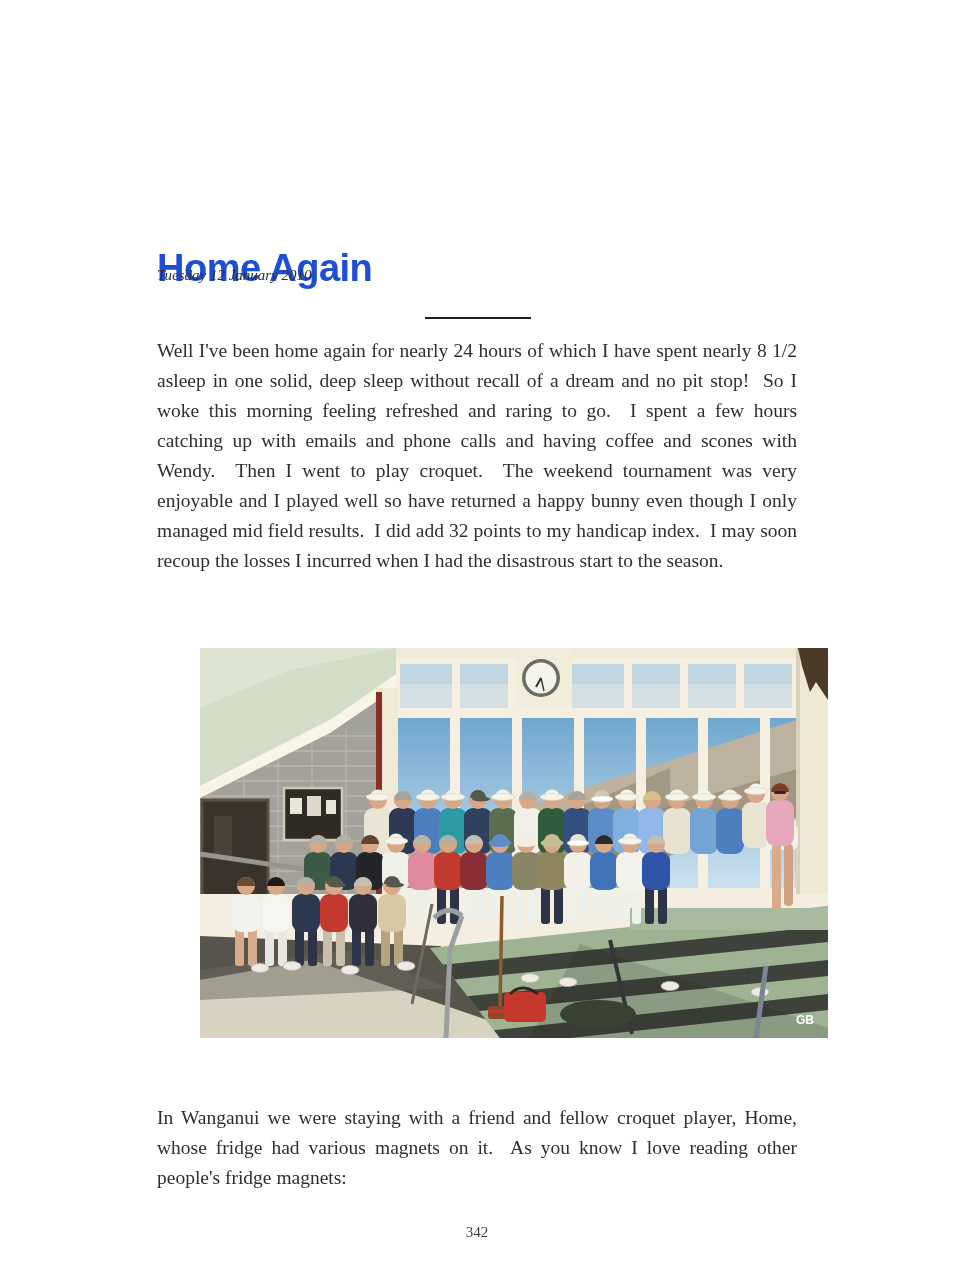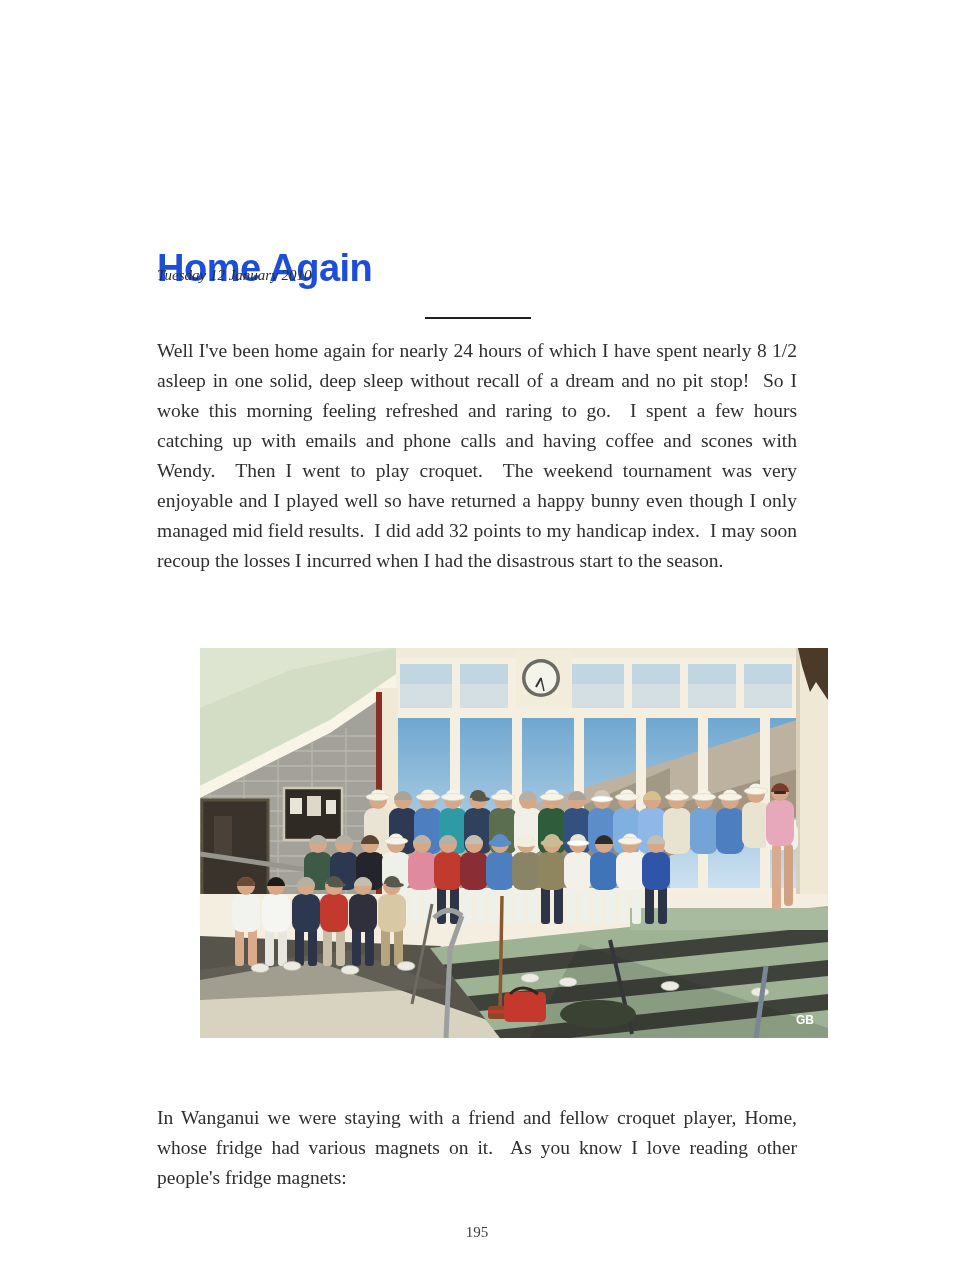--- a/index.html
+++ b/index.html
@@ -463,14 +463,14 @@
         <path d="M310,346 q12,-12 28,0" fill="none" stroke="#35251f" stroke-width="3"></path>
         <ellipse cx="398" cy="366" rx="38" ry="14" fill="#3a4234"></ellipse>
       </g>
 
       <text x="614" y="376" text-anchor="end" font-family="Liberation Sans, sans-serif" font-size="12" font-weight="bold" fill="#ffffff">GB</text>
     </svg>
   </div>
 
   <p class="bodytext" id="closing-para">In Wanganui we were staying with a friend and fellow croquet player, Home, whose fridge had various magnets on it.  As you know I love reading other people's fridge magnets:</p>
 
-  <div class="page-number">195</div>
+  <div class="page-number">342</div>
 </div>
 
 </body></html>

